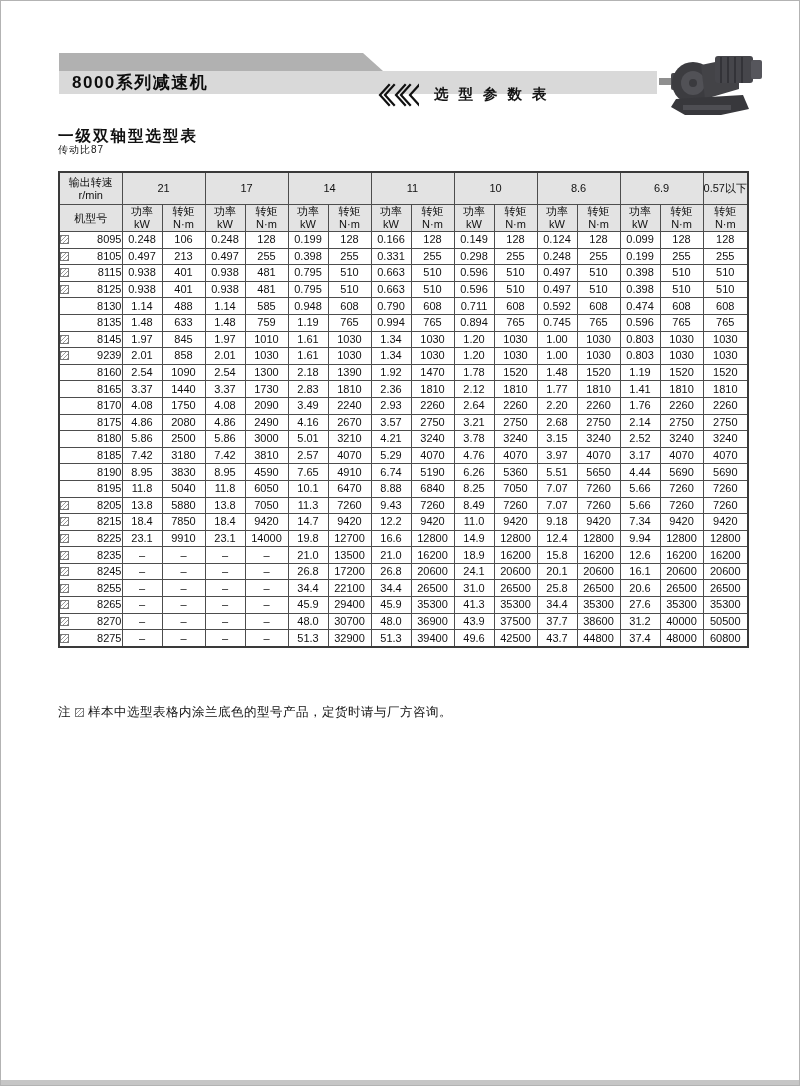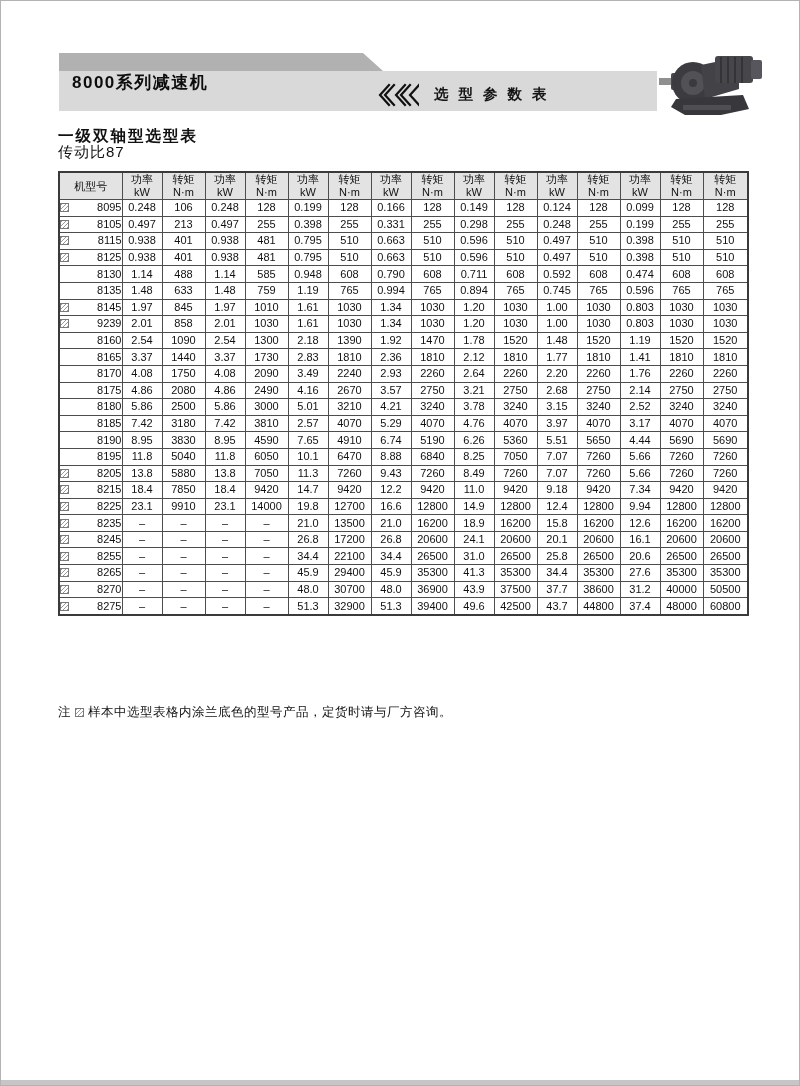--- a/index.html
+++ b/index.html
@@ -3,30 +3,30 @@
 <meta charset="utf-8">
 <style>
   html,body{margin:0;padding:0;background:#fff;}
   body{width:800px;height:1086px;position:relative;font-family:"Liberation Sans","DejaVu Sans",sans-serif;color:#111;}
   .page{position:absolute;inset:0;border:1px solid #b3b3b3;box-sizing:border-box;background:#fff;overflow:hidden;}
   .bottom-strip{position:absolute;left:0;right:0;bottom:0;height:5px;background:#c6c6c6;}
 
   
   .banner-dark{position:absolute;left:58px;top:52px;width:324px;height:18px;background:#b1b1b1;
     clip-path:polygon(0 0,304px 0,100% 100%,0 100%);}
-  .banner-light{position:absolute;left:58px;top:70px;width:598px;height:40px;background:#d9d9d9;}
+  .banner-light{position:absolute;left:58px;top:70px;width:598px;height:23px;background:#d9d9d9;}
   .series-title{position:absolute;left:13px;top:0;line-height:23px;font-size:17px;font-weight:bold;letter-spacing:1.5px;color:#0d0d0d;white-space:nowrap;}
   .chev-group{position:absolute;left:318px;top:12px;height:23px;display:flex;align-items:center;gap:15px;}
   .chevrons-svg{display:block;}
   .param-title{font-size:14.5px;font-weight:600;letter-spacing:10px;color:#141414;white-space:nowrap;}
   .reducer{position:absolute;left:658px;top:44px;width:110px;height:80px;}
 
   
   .section-title{position:absolute;left:57px;top:109px;font-size:15.5px;font-weight:bold;letter-spacing:2px;margin-top:16px;}
-  .ratio-label{position:absolute;left:57px;top:142px;font-size:15px;letter-spacing:1px;text-align:right;}
+  .ratio-label{position:absolute;left:57px;top:142px;font-size:10px;letter-spacing:1px;text-align:right;}
 
   
   table.sel{position:absolute;left:57px;top:170px;width:689px;border-collapse:collapse;table-layout:fixed;
     border:2px solid #3a3a3a;font-size:11px;}
   table.sel th,table.sel td{border:1px solid #4d4d4d;padding:0;text-align:center;vertical-align:middle;
     white-space:nowrap;overflow:hidden;}
   table.sel thead th{background:#e3e3e3;font-weight:normal;line-height:1.18;}
   table.sel thead tr.hr1 th,table.sel thead tr.hr2 th{height:31px;font-size:11px;}
   table.sel thead tr.hr3 th{height:26px;font-size:11px;}
   table.sel tbody td{height:15.6px;background:#fff;font-size:11px;line-height:1;}
@@ -97,20 +97,31 @@
         <col style="width: 43px;">
         <col style="width: 40px;">
         <col style="width: 43px;">
         <col style="width: 40px;">
         <col style="width: 43px;">
         <col style="width: 40px;">
         <col style="width: 43px;">
         <col style="width: 45px;">
       </colgroup>
       <thead>
+        <tr class="hr2">
+          <th>输出转速<br>r/min</th>
+          <th colspan="2">21</th>
+          <th colspan="2">17</th>
+          <th colspan="2">14</th>
+          <th colspan="2">11</th>
+          <th colspan="2">10</th>
+          <th colspan="2">8.6</th>
+          <th colspan="2">6.9</th>
+          <th colspan="1">0.57以下</th>
+        </tr>
         <tr class="hr3">
           <th>机型号</th>
           <th>功率<br>kW</th>
           <th>转矩<br>N·m</th>
           <th>功率<br>kW</th>
           <th>转矩<br>N·m</th>
           <th>功率<br>kW</th>
           <th>转矩<br>N·m</th>
           <th>功率<br>kW</th>
           <th>转矩<br>N·m</th>

